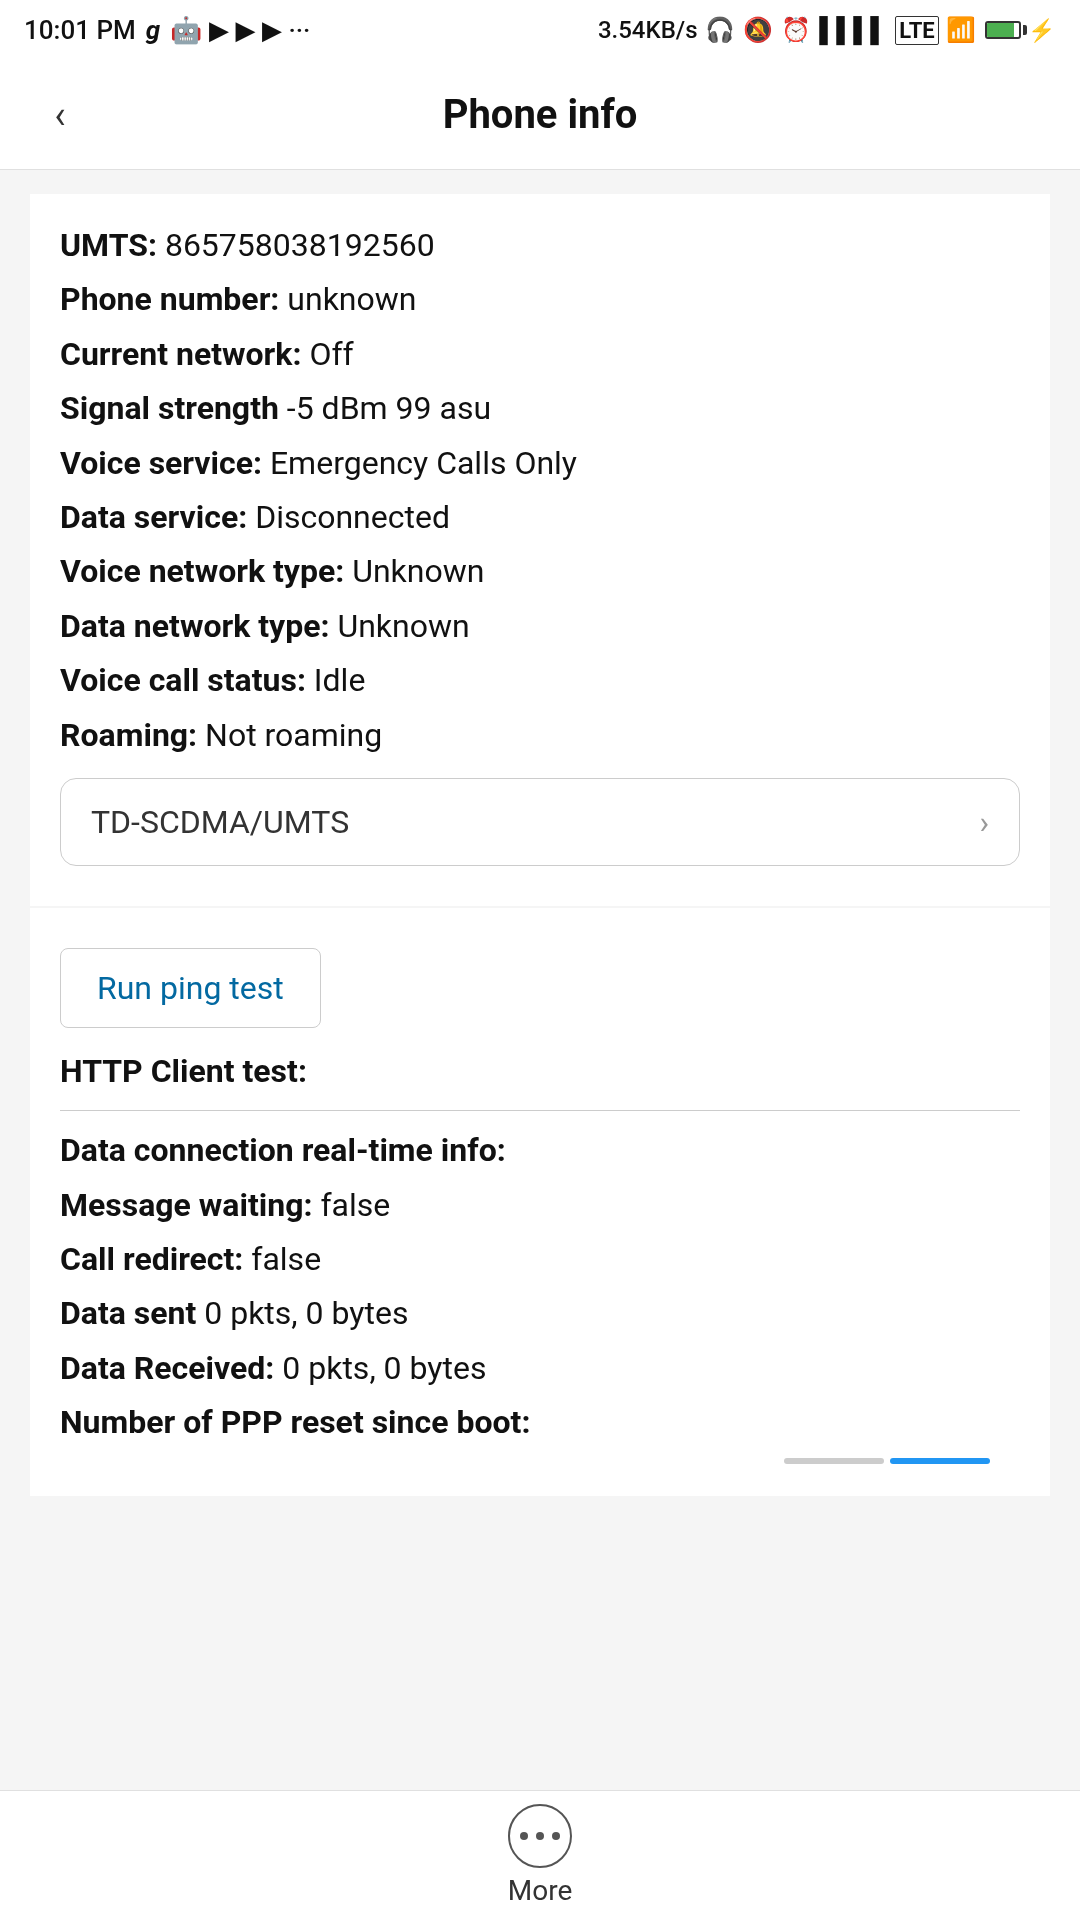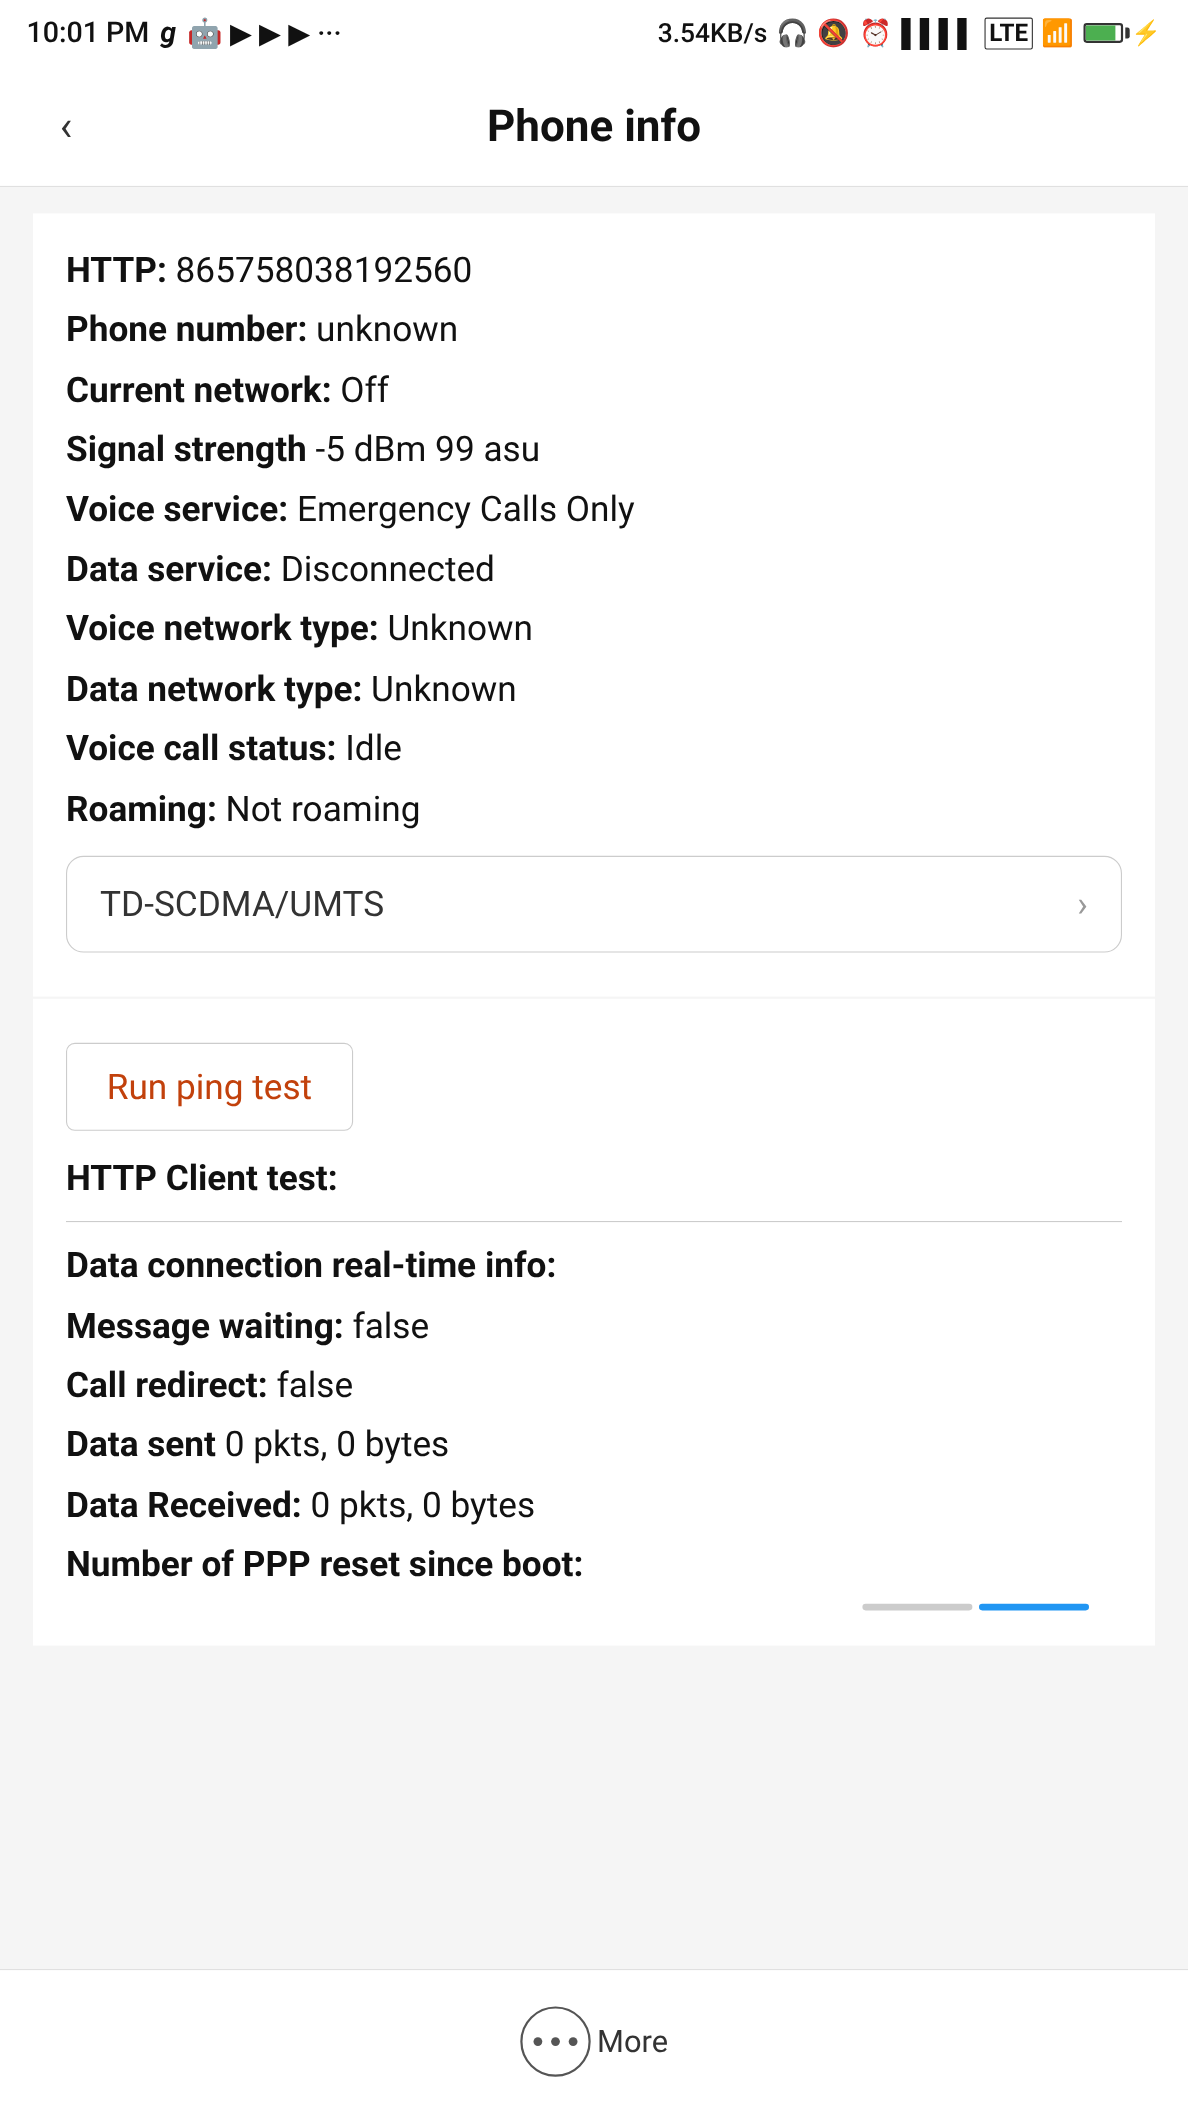--- a/index.html
+++ b/index.html
@@ -136,21 +136,21 @@
       color: #999;
     }
 
     
     .ping-btn {
       border: 1px solid #ccc;
       border-radius: 8px;
       padding: 20px 36px;
       display: inline-block;
       font-size: 32px;
-      color: #c2410c;
+      color: #0369a1;
       background: #fff;
       cursor: pointer;
       margin: 16px 0;
     }
 
     
     .divider {
       border: none;
       border-top: 1px solid #ccc;
       margin: 12px 0;
@@ -161,21 +161,21 @@
       position: fixed;
       bottom: 0;
       left: 0;
       width: 1080px;
       height: 130px;
       background: #fff;
       border-top: 1px solid #e0e0e0;
       display: flex;
       align-items: center;
       justify-content: center;
-      flex-direction: row;
+      flex-direction: column;
       gap: 6px;
     }
     .more-icon-circle {
       width: 64px;
       height: 64px;
       border-radius: 50%;
       border: 2px solid #555;
       display: flex;
       align-items: center;
       justify-content: center;
@@ -245,21 +245,21 @@
 <div class="header">
   <div class="back-btn">‹</div>
   <div class="header-title">Phone info</div>
 </div>
 
 <div class="content">
 
   <div class="info-section">
 
     <div class="info-row">
-      <span class="label">HTTP:</span>
+      <span class="label">UMTS:</span>
       <span class="value">865758038192560</span>
     </div>
 
     <div class="info-row">
       <span class="label">Phone number:</span>
       <span class="value">unknown</span>
     </div>
 
     <div class="info-row">
       <span class="label">Current network:</span>

